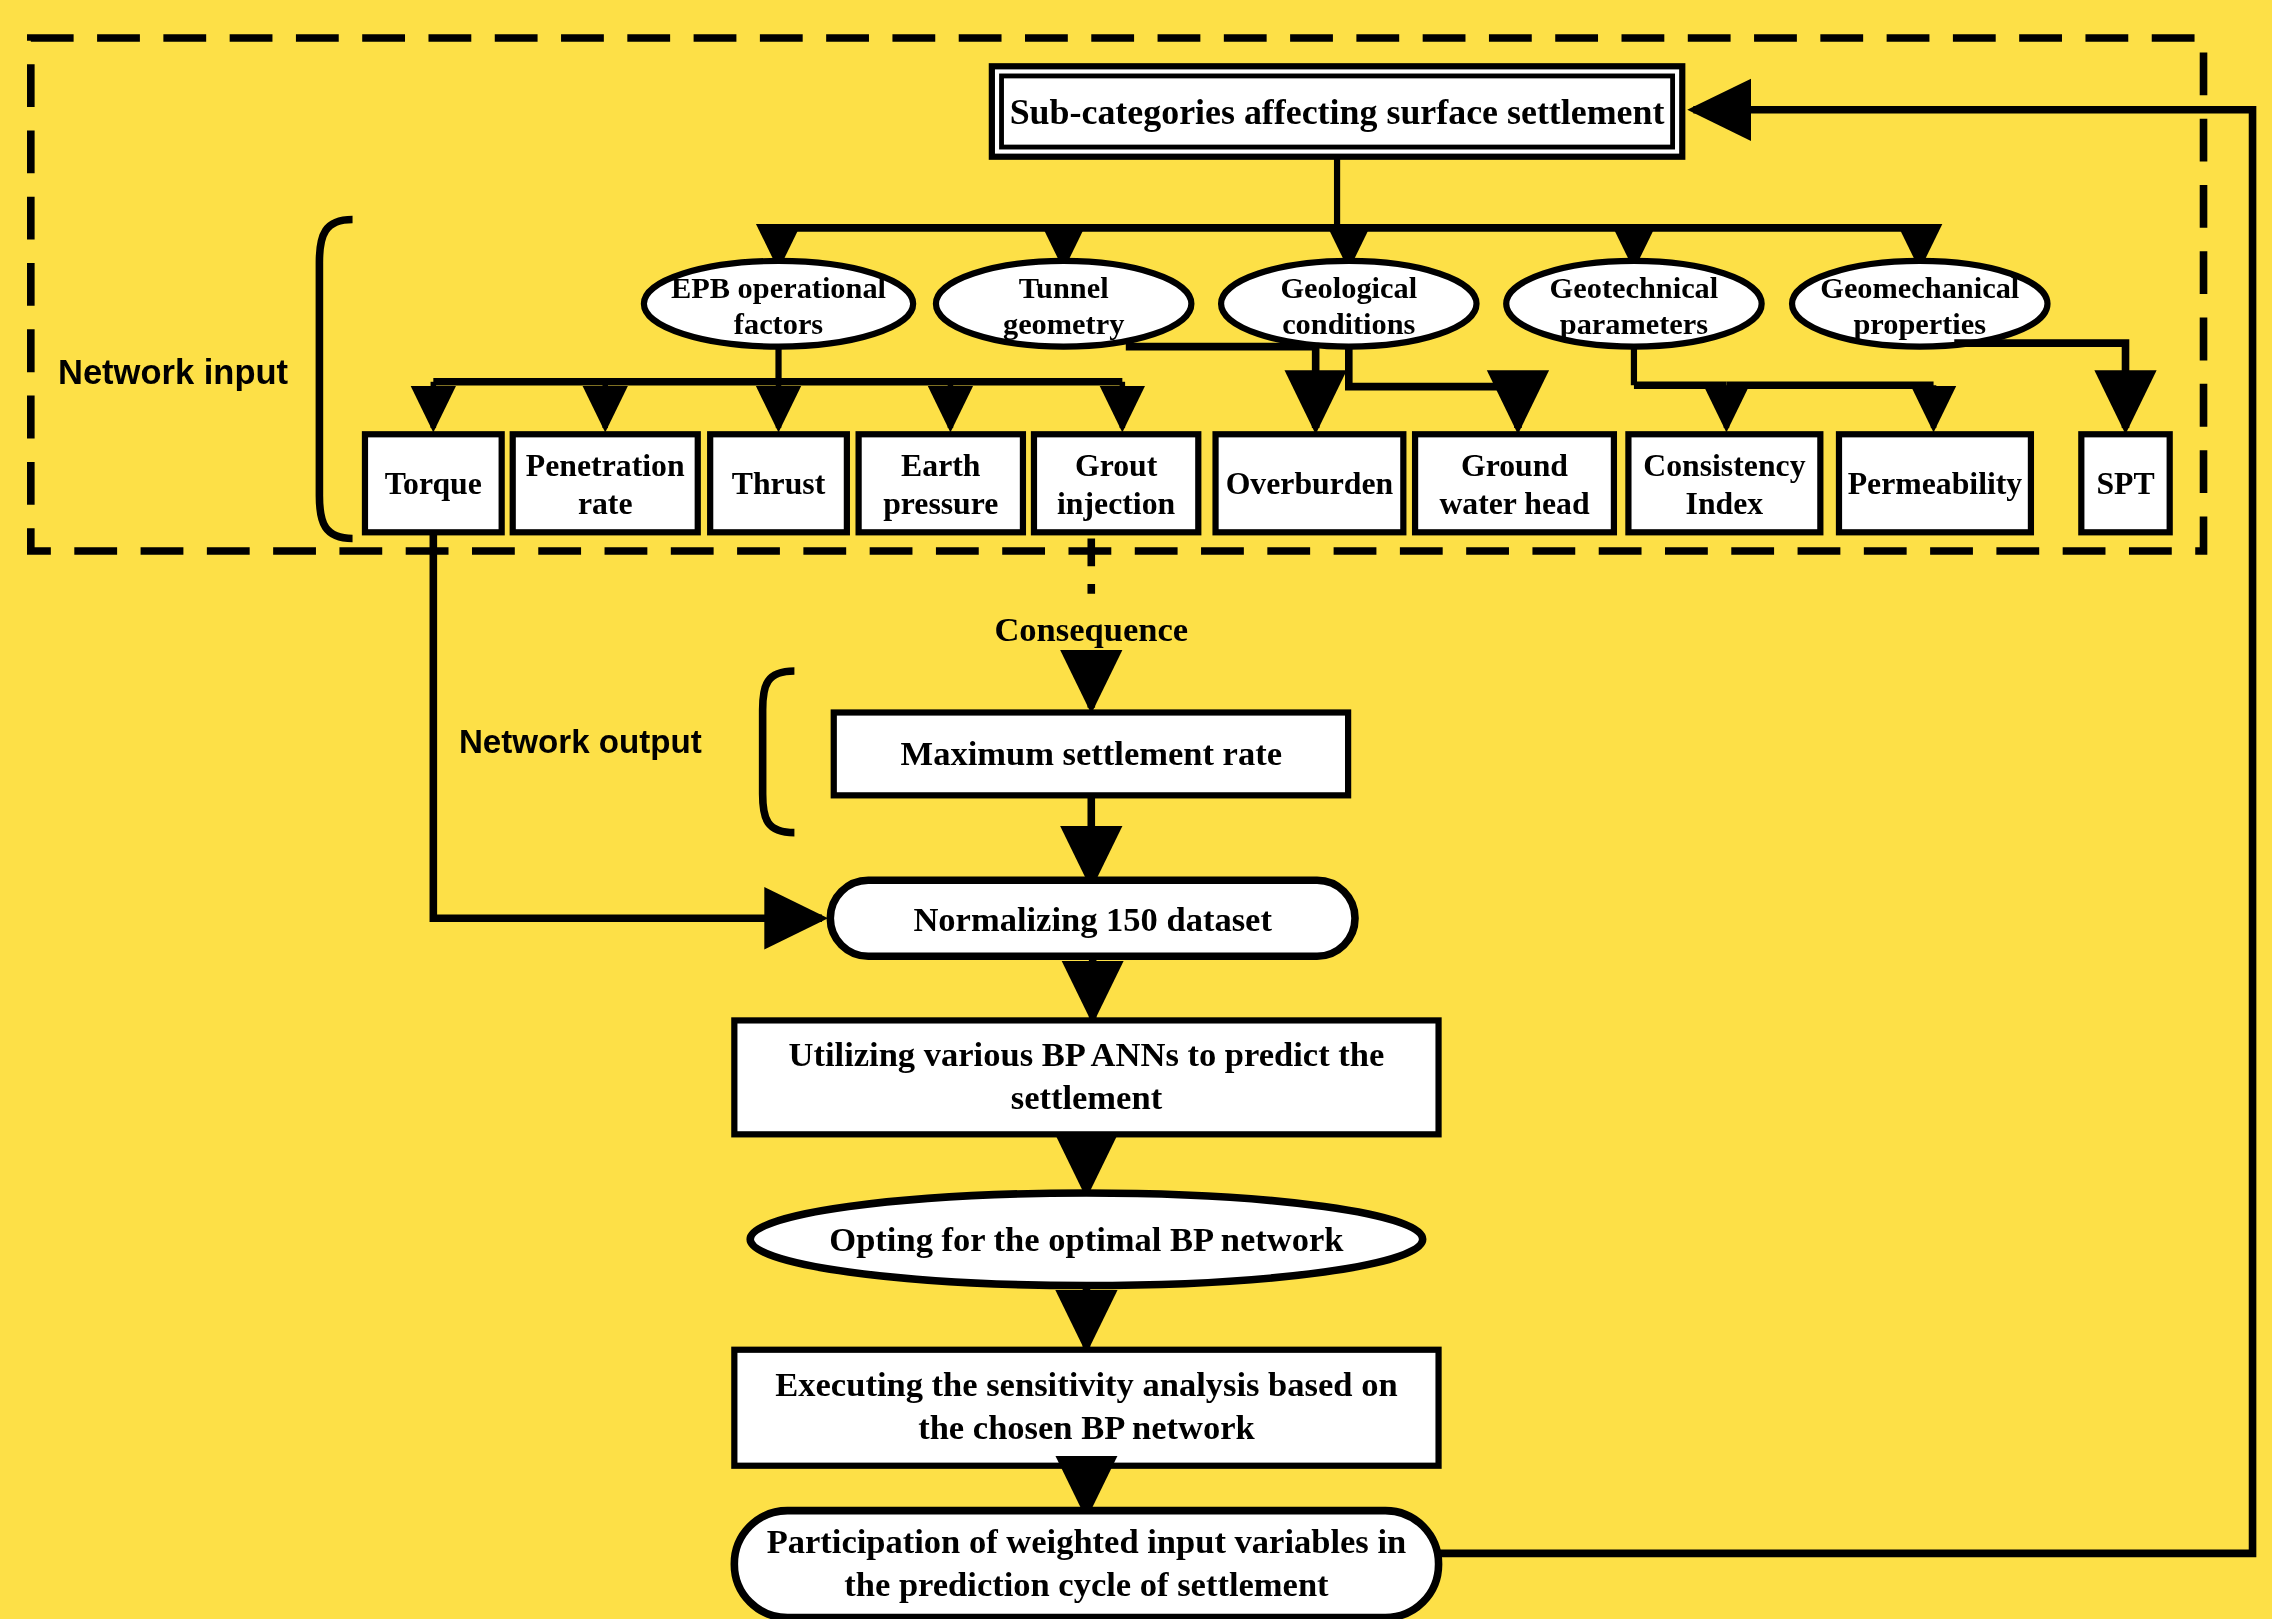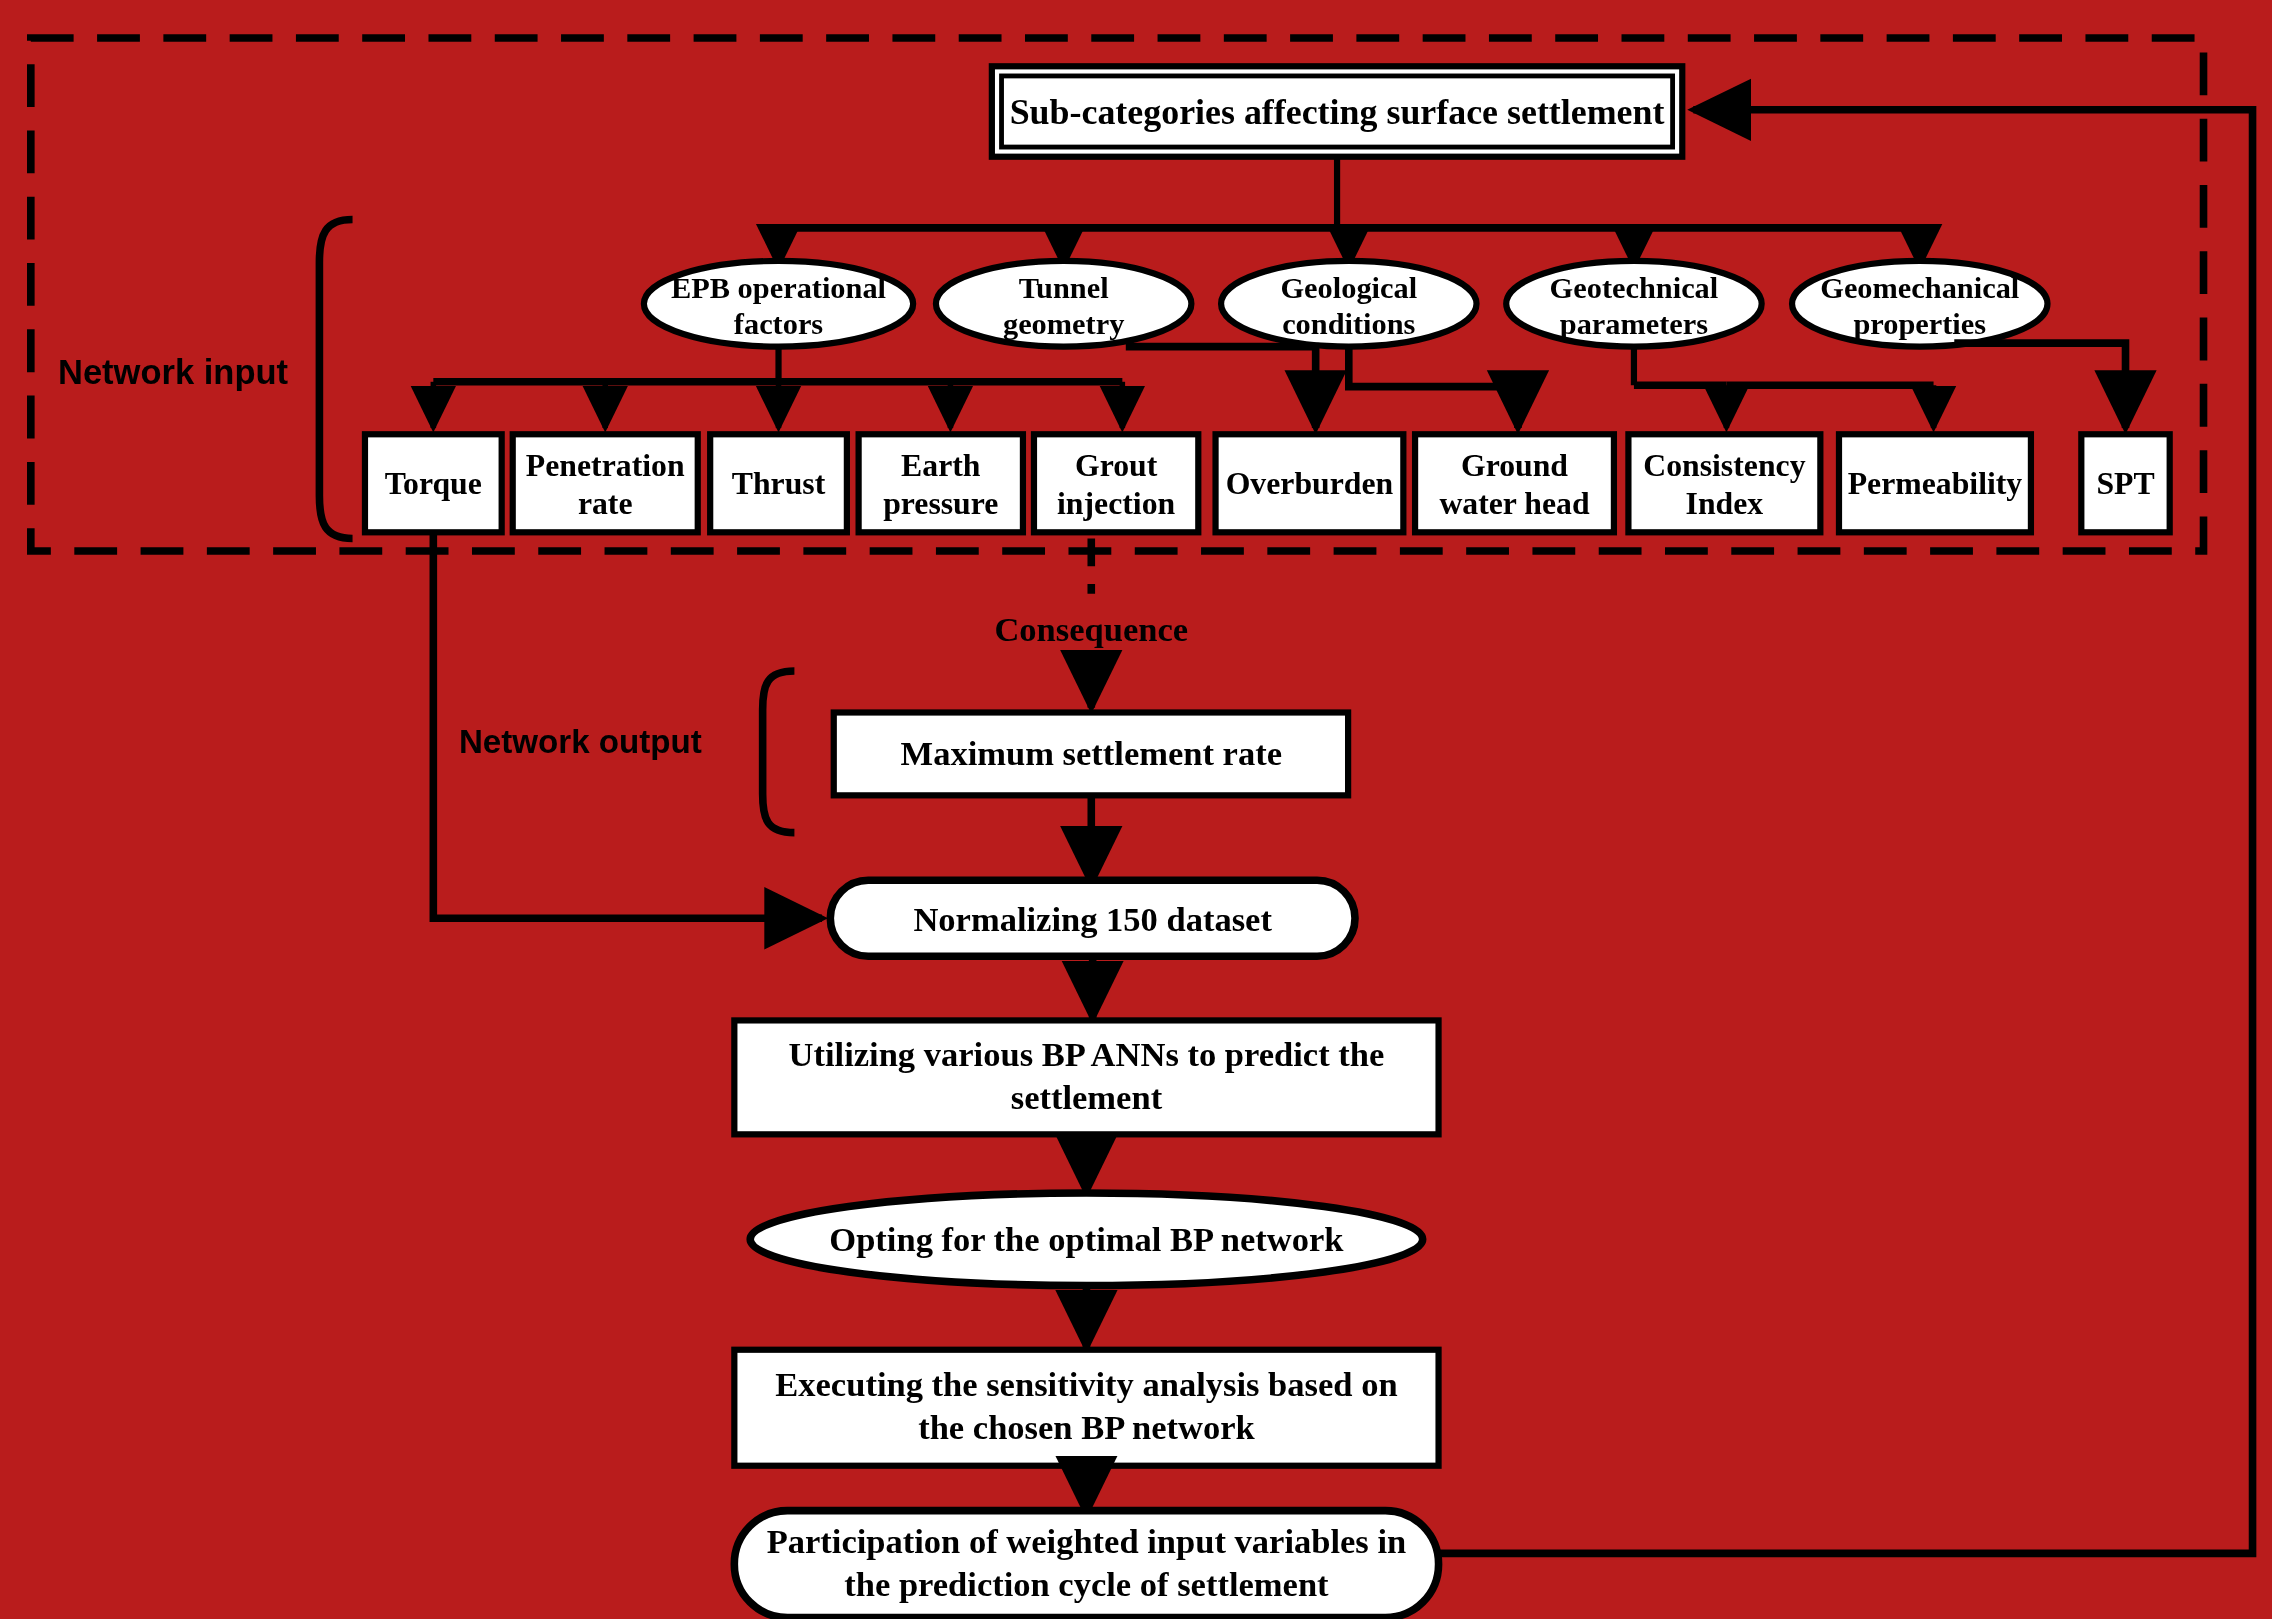--- a/index.html
+++ b/index.html
@@ -1,16 +1,16 @@
 <!DOCTYPE html>
 <html style="font-size:11px"><head>
 <meta charset="utf-8">
 <style>
   html,body{margin:0;padding:0;background:#ffffff;}
-  #root{position:relative;width:2273px;height:1619px;background:#b91c1c;overflow:hidden;}
+  #root{position:relative;width:2273px;height:1619px;background:#fde047;overflow:hidden;}
   svg{position:absolute;left:0;top:0;width:2273px;height:1619px;}
   .shape-fill{fill:#ffffff;stroke:#000000;}
   .ln{stroke:#000000;fill:none;}
   .lbl{font-family:"Liberation Serif","DejaVu Serif",serif;font-weight:bold;fill:#000000;text-anchor:middle;}
   .lbl-sans{font-family:"Liberation Sans","DejaVu Sans",sans-serif;font-weight:bold;fill:#000000;text-anchor:middle;}
   .t44{font-size:44px;}
   .t46{font-size:46px;}
   .t48{font-size:48px;}
   .t50{font-size:50px;}
   .t52{font-size:52px;}

